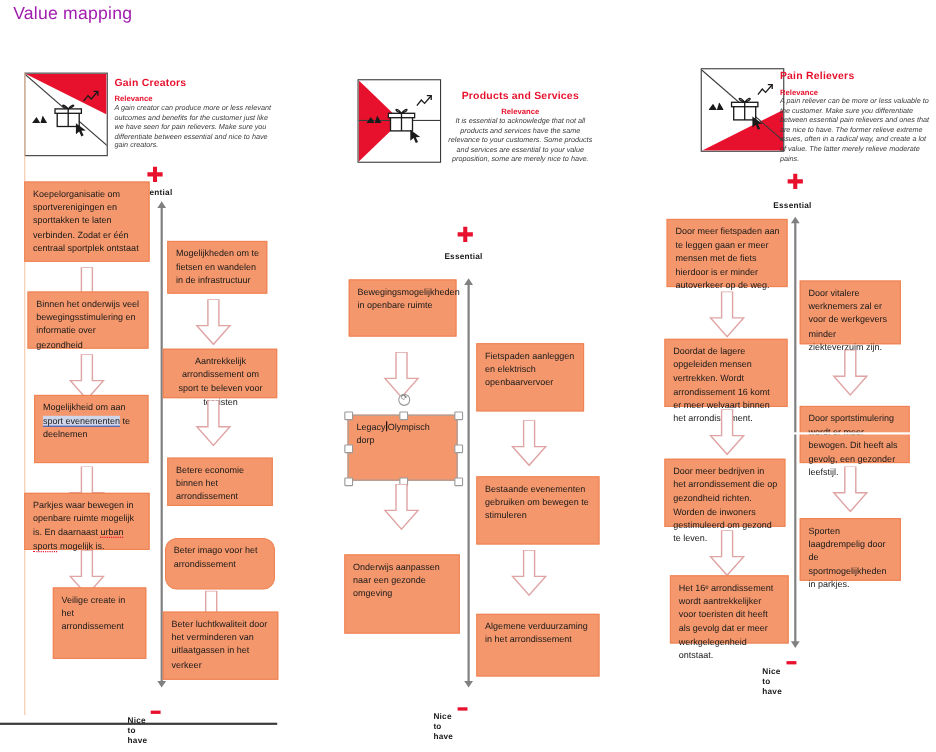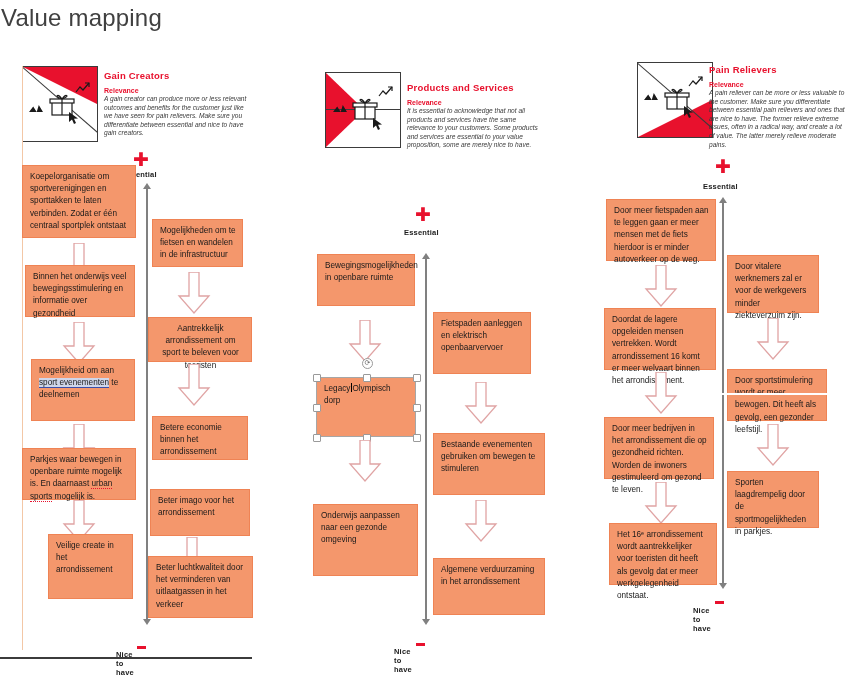--- a/index.html
+++ b/index.html
@@ -1,21 +1,21 @@
 <!DOCTYPE html>
 <html><head>
 <meta charset="utf-8">
 <style>
   html,body{margin:0;padding:0;}
   body{
     width:851px;height:684px;background:#ffffff;position:relative;overflow:hidden;
     font-family:"Liberation Sans","DejaVu Sans",sans-serif;
   }
   .page-title{
-    position:absolute;left:1px;top:4px;font-size:24px;color:#404040;font-weight:400;letter-spacing:.2px;
+    position:absolute;left:12px;top:4px;font-size:16px;color:#a21caf;font-weight:400;letter-spacing:.2px;
   }
   
   .panel{position:absolute;}
   
   .hdr{position:absolute;}
   .hdr-icon{
     position:absolute;width:74px;height:74px;border:1px solid #3b3b3b;background:#fff;overflow:hidden;
   }
   .hdr-txt{position:absolute;}
   .hdr-title{color:#e8112d;font-weight:bold;font-size:9.5px;line-height:11px;letter-spacing:.2px;}
@@ -142,21 +142,21 @@
         <path d="M12 0 H22 V24 H32 L17 41 L2 24 H12 Z" fill="#fff" stroke="#e0a4a4" stroke-width="1.3"></path>
       </svg>
   </div>
   <div class="box" style="left:148px;top:317px;width:104px;height:45px;text-align:center;"><span>Aantrekkelijk arrondissement om sport te beleven voor toeristen</span></div>
   <div class="darr" style="left:177px;top:364px;">
     <svg width="34" height="42" viewBox="0 0 34 42">
         <path d="M12 0 H22 V24 H32 L17 41 L2 24 H12 Z" fill="#fff" stroke="#e0a4a4" stroke-width="1.3"></path>
       </svg>
   </div>
   <div class="box" style="left:152px;top:416px;width:96px;height:44px;"><span>Betere economie binnen het arrondissement</span></div>
-  <div class="box" style="left:150px;top:489px;width:100px;height:47px;"><span>Beter imago voor het arrondissement</span></div>
+  <div class="box" style="left:150px;top:489px;width:100px;height:47px;border-radius:11px;"><span>Beter imago voor het arrondissement</span></div>
   <div class="darr" style="left:175px;top:537px;">
     <svg width="34" height="42" viewBox="0 0 34 42">
         <path d="M12 0 H22 V24 H32 L17 41 L2 24 H12 Z" fill="#fff" stroke="#e0a4a4" stroke-width="1.3"></path>
       </svg>
   </div>
   <div class="box" style="left:148px;top:556px;width:105px;height:62px;"><span>Beter luchtkwaliteit door het verminderen van uitlaatgassen in het verkeer</span></div>
 </div>
 
 <div class="panel">
 
@@ -179,21 +179,21 @@
           <polyline points="10,2 14,2 14,6" fill="none" stroke="#1a1a1a" stroke-width="1.2"></polyline>
         </svg>
       </div>
       <div class="ic-cursor" style="left:46px;top:44px;">
         <svg width="12" height="14" viewBox="0 0 12 14">
           <path d="M1 1 L1 11 L4 8.5 L6 13 L8 12 L6 7.8 L10 7.6 Z" fill="#1a1a1a"></path>
         </svg>
       </div>
       <div class="ic-line" style="left:7px;top:32px;width:14px;height:7px;background:#1a1a1a;clip-path:polygon(0 100%,30% 20%,55% 100%,70% 0,100% 100%);"></div>
     </div>
-    <div class="hdr-txt" style="left:82px;top:10px;width:132px;">
+    <div class="hdr-txt" style="left:82px;top:10px;width:132px;text-align:center;">
       <div class="hdr-title">Products and Services</div>
       <div class="hdr-rel">Relevance</div>
       <div class="hdr-body">It is essential to acknowledge that not all products and services have the same relevance to your customers. Some products and services are essential to your value proposition, some are merely nice to have.</div>
     </div>
   </div>
 
   <div class="ess-plus" style="left:415px;top:205px;">✚</div>
   <div class="ess-lbl" style="left:404px;top:228px;">Essential</div>
 
   <div class="axis" style="left:425px;top:258px;height:362px;"></div>

